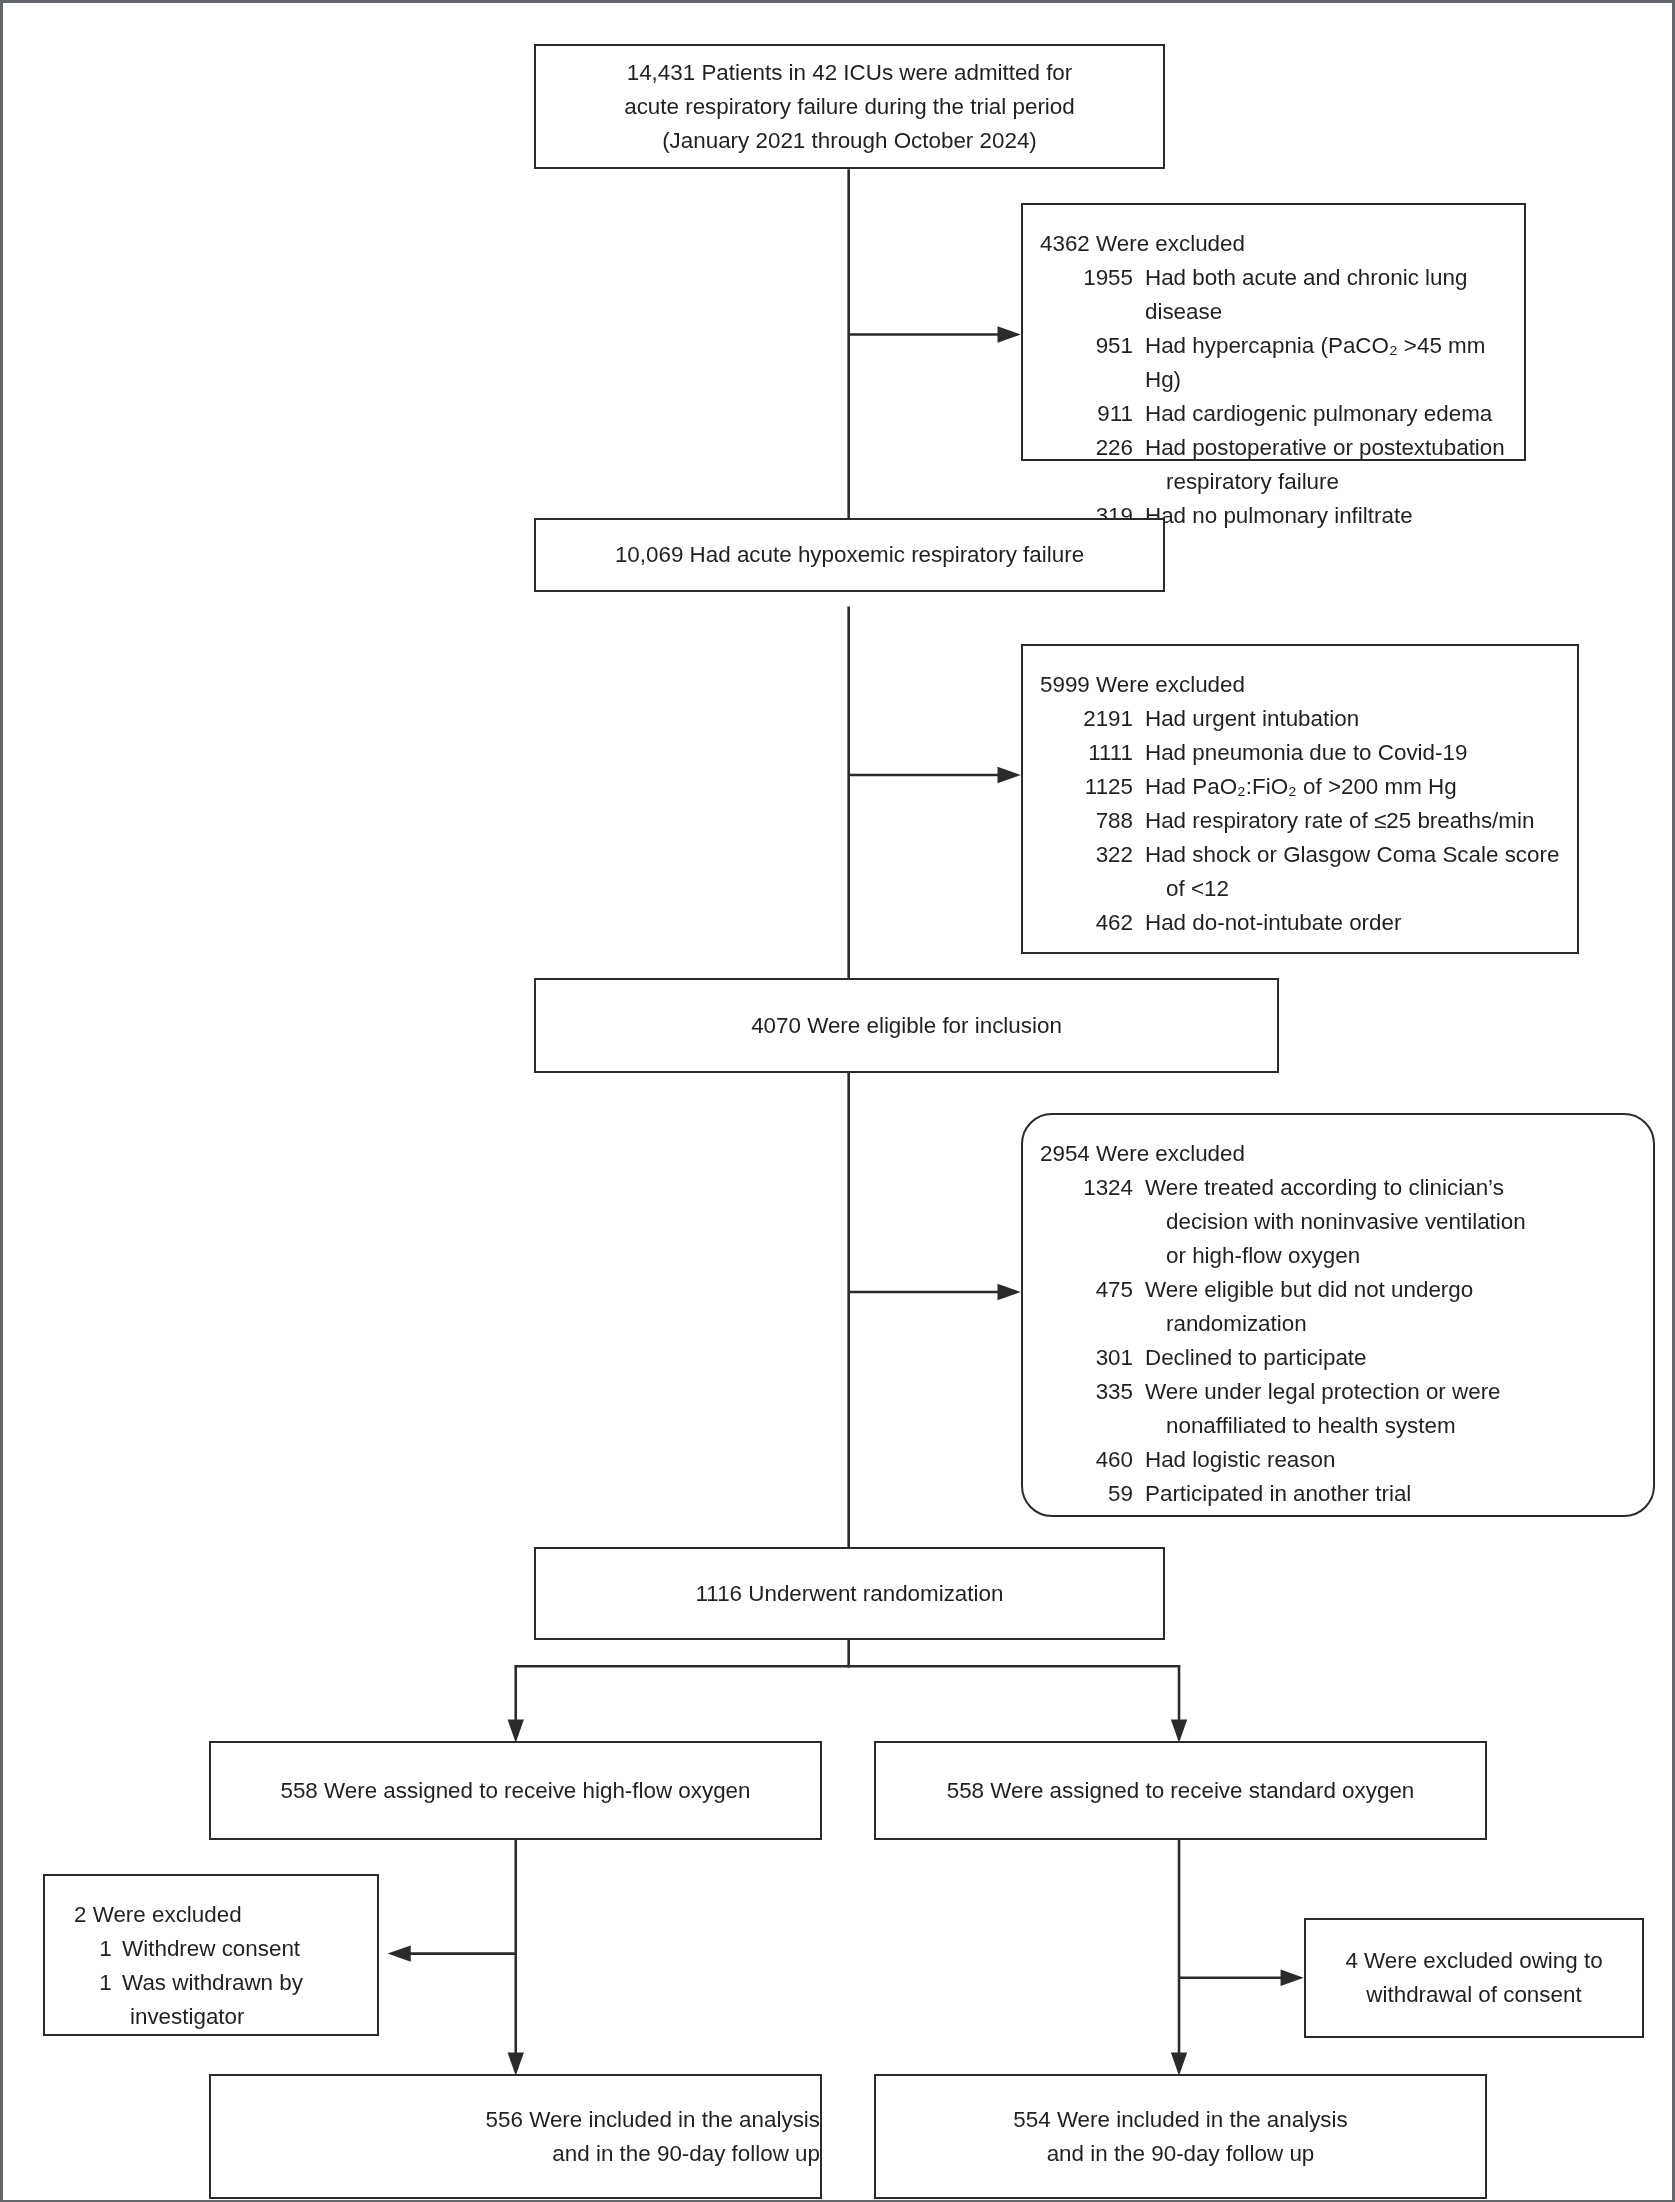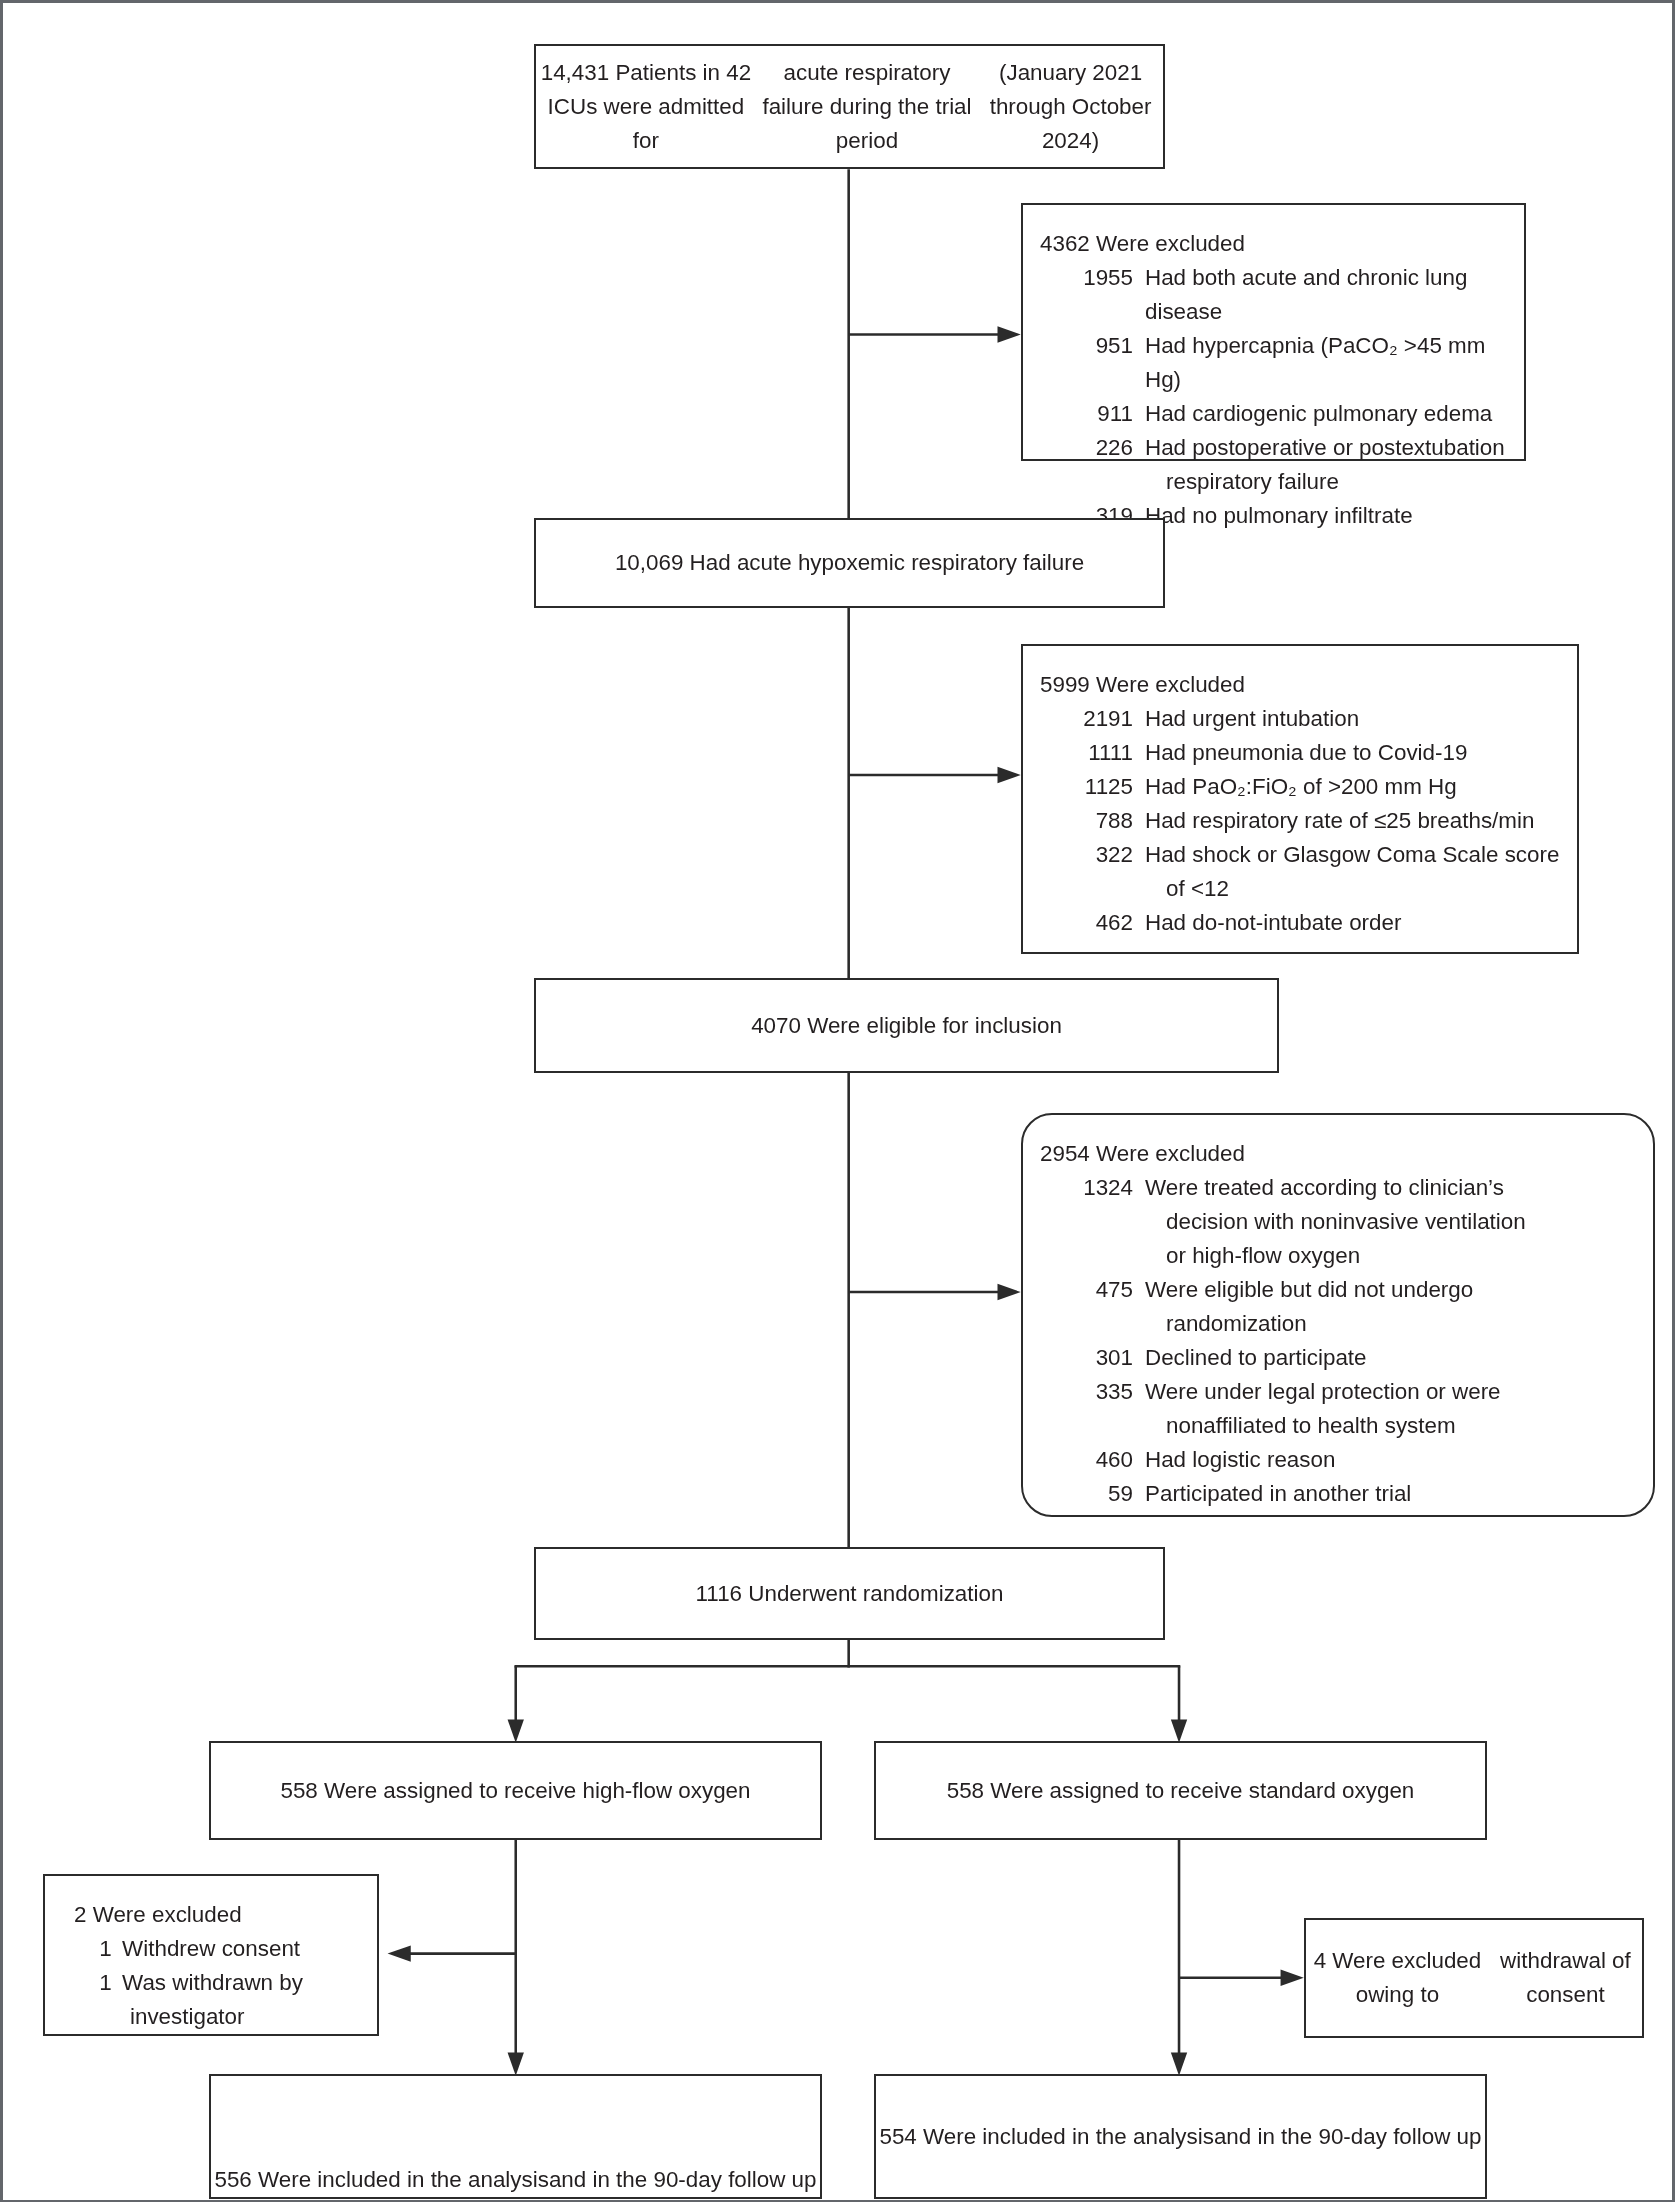--- a/index.html
+++ b/index.html
@@ -24,21 +24,21 @@
     position: absolute;
     background: #ffffff;
     border: 2.6px solid #2b2b2b;
     box-sizing: border-box;
     font-size: 22.4px;
     line-height: 34px;
     z-index: 1;
   }
   .center {
     display: flex;
-    flex-direction: row;
+    flex-direction: column;
     align-items: center;
     justify-content: center;
     text-align: center;
   }
   .ex { padding: 21.5px 15.5px 0 17px; }
   .ex-head { }
   .ex-row { display: flex; }
   .num { width: 93px; text-align: right; flex: none; }
   .txt { padding-left: 12px; }
   .ex-cont { margin-left: 114px; padding-left: 12px; }
@@ -114,21 +114,21 @@
       <span class="num">226</span>
       <span class="txt">Had postoperative or postextubation</span>
     </div>
     <div class="ex-cont">respiratory failure</div>
     <div class="ex-row">
       <span class="num">319</span>
       <span class="txt">Had no pulmonary infiltrate</span>
     </div>
   </div>
 
-  <div class="box center" style="left:531px; top:515px; width:631px; height:90px;">
+  <div class="box center" style="left:531px; top:515px; width:631px; height:74px;">
     <div>10,069 Had acute hypoxemic respiratory failure</div>
   </div>
 
   <div class="box ex" style="left:1018px; top:641px; width:558px; height:310px;">
     <div class="ex-head">5999 Were excluded</div>
     <div class="ex-row">
       <span class="num">2191</span>
       <span class="txt">Had urgent intubation</span>
     </div>
     <div class="ex-row">

